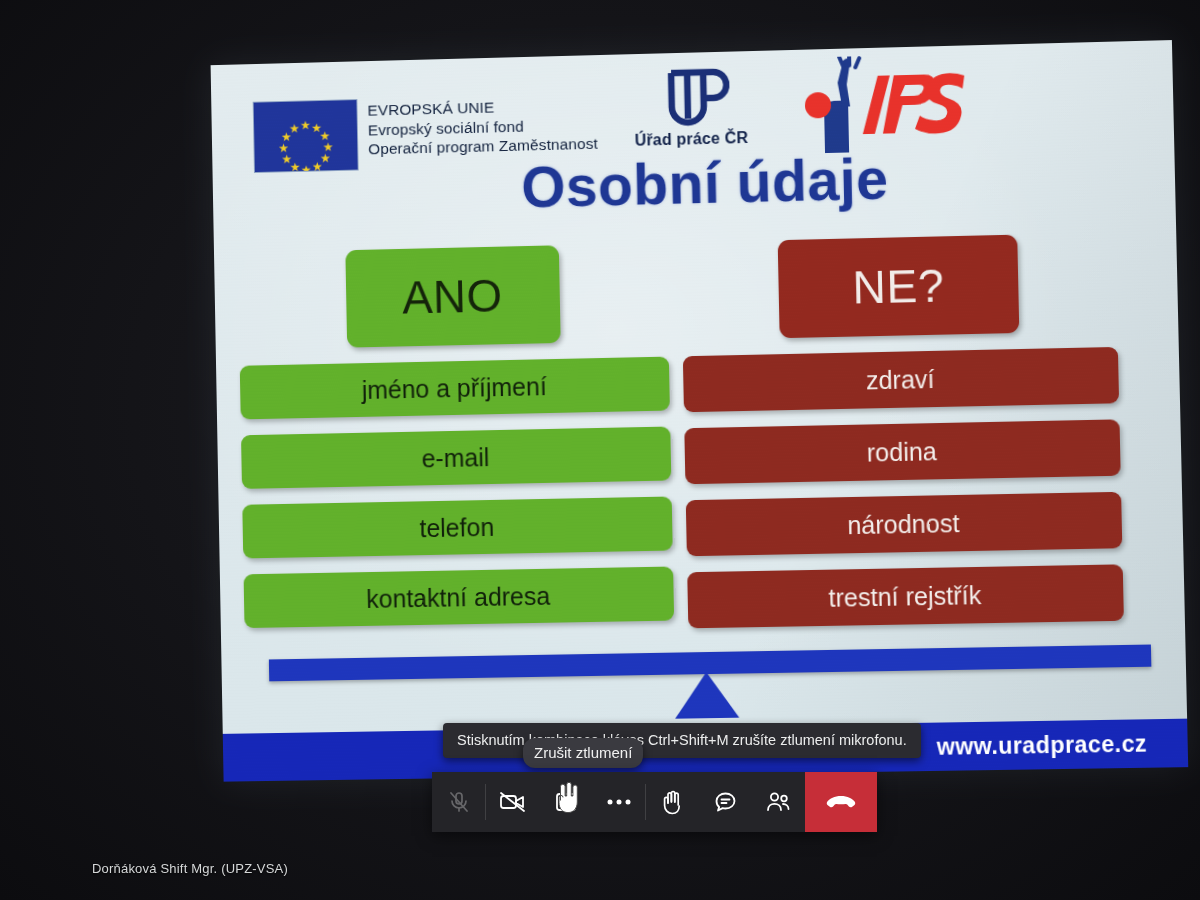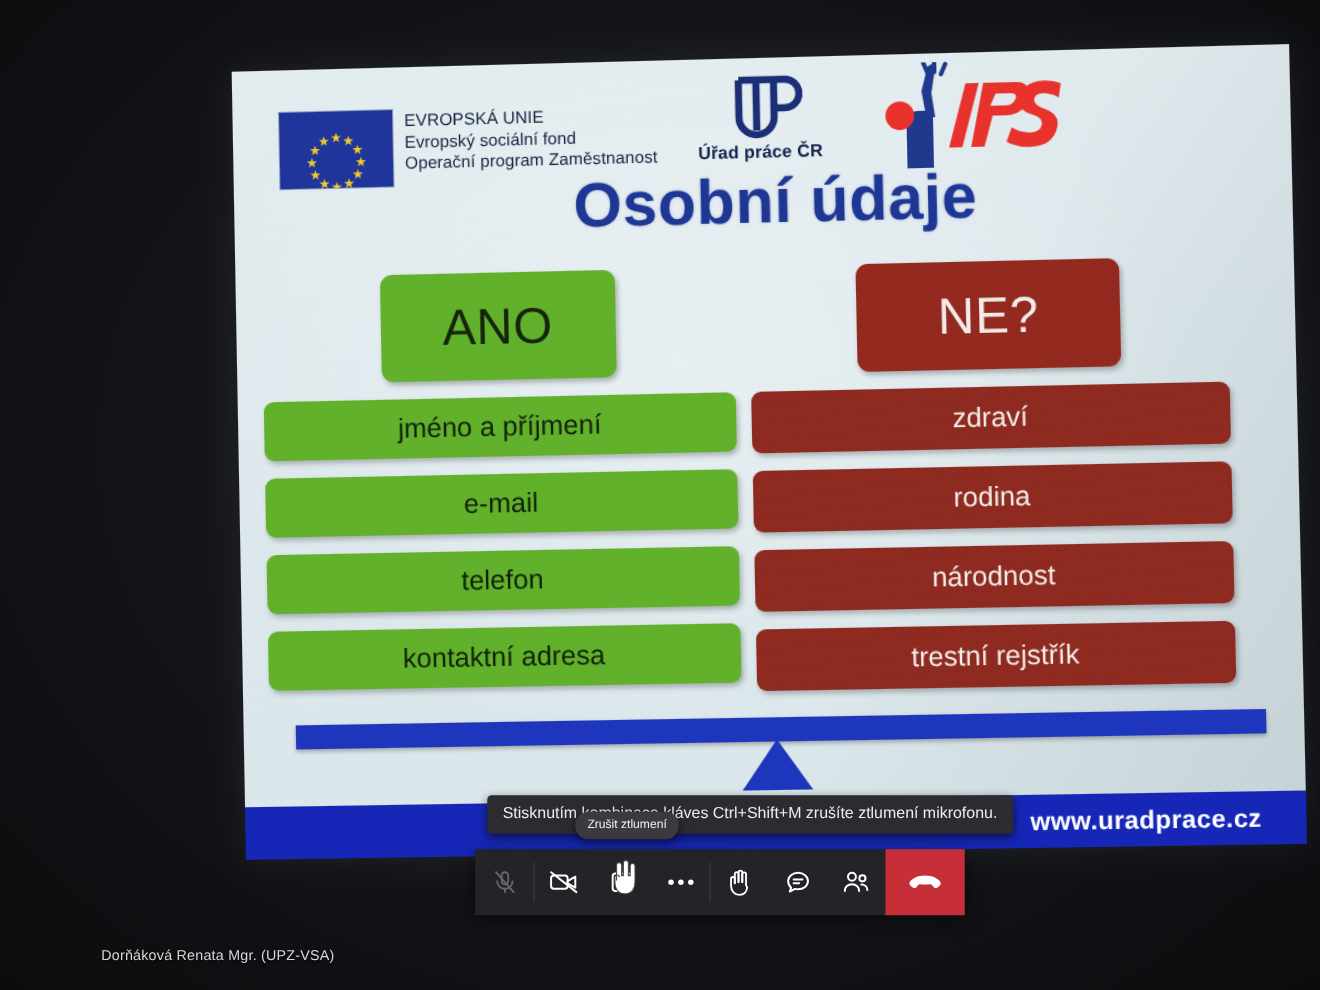--- a/index.html
+++ b/index.html
@@ -235,21 +235,21 @@
     white-space: nowrap;
     box-shadow: 0 3px 9px rgba(0,0,0,0.55);
   }
   #tooltip-unmute {
     position: absolute;
     left: 523px;
     top: 738px;
     padding: 6px 11px 7px 11px;
     background: #3a3a40;
     color: #f0f0f0;
-    font-size: 11px;
+    font-size: 15px;
     border-radius: 12px;
     white-space: nowrap;
     box-shadow: 0 3px 9px rgba(0,0,0,0.55);
   }
 
   
   #teams-bar {
     position: absolute;
     left: 432px;
     top: 772px;
@@ -466,15 +466,15 @@
     </div>
   </div>
 
   <div id="cursor-hand">
     <svg width="32" height="36" viewBox="0 0 32 36" fill="#ffffff" stroke="#4a4a4a" stroke-width="1">
       <path d="M10 21V7.5a2.2 2.2 0 0 1 4.4 0V15"></path>
       <path d="M9.5 20.5V6.5a2.3 2.3 0 0 1 4.6 0V16h1.6V4.6a2.3 2.3 0 0 1 4.6 0V16h1.6V7.2a2.2 2.2 0 0 1 4.4 0V22c0 6-3.6 10.6-9.3 10.6C11.5 32.6 8 28.6 8 22.6v-5.2a2 2 0 0 1 4 0"></path>
     </svg>
   </div>
 
-  <div id="participant-name">Dorňáková Renata Mgr. (UPZ-VSA)</div>
+  <div id="participant-name">Dorňáková Shift Mgr. (UPZ-VSA)</div>
 
 </div>
 
 </body></html>

